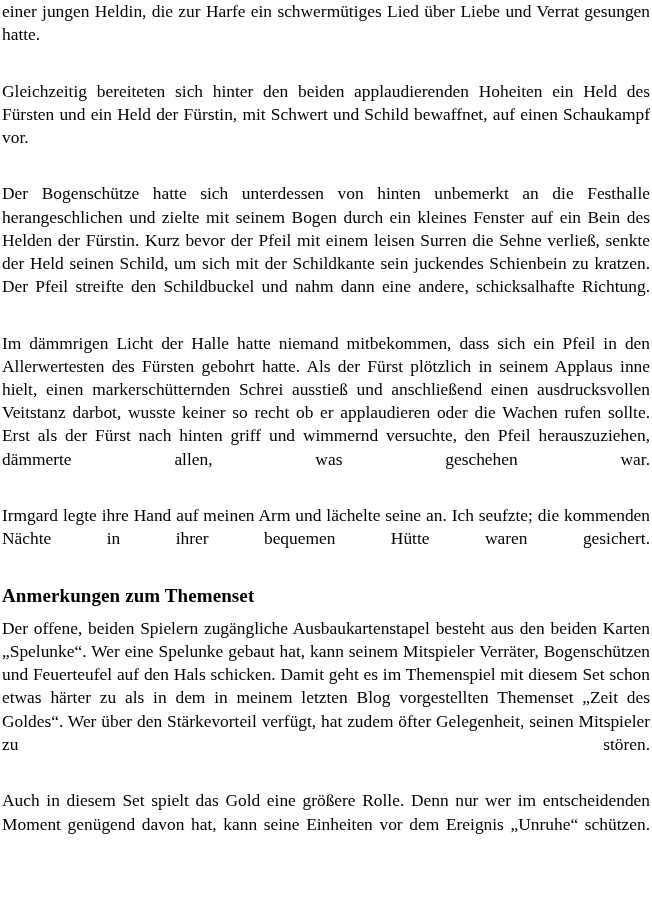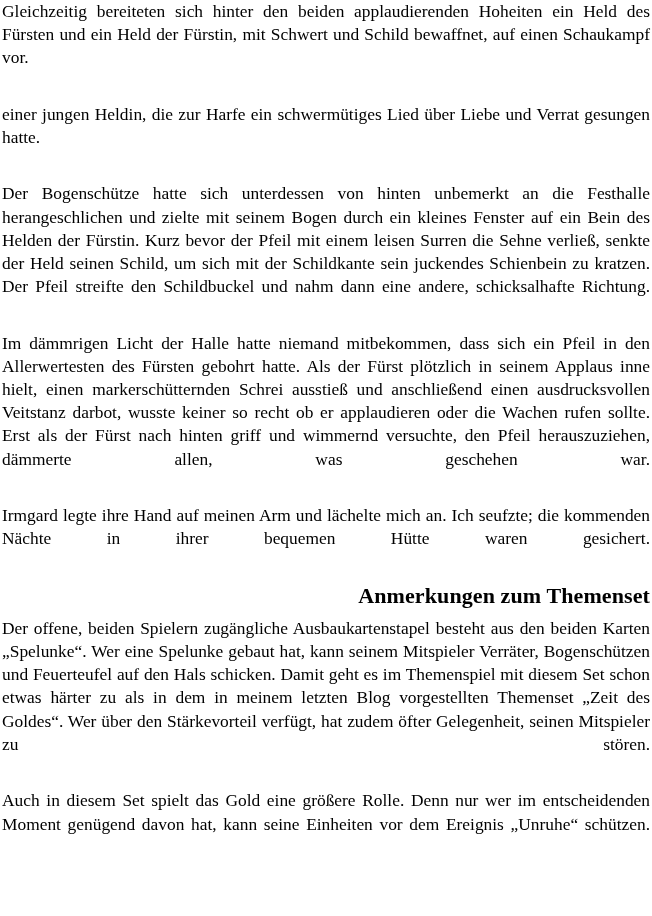--- a/index.html
+++ b/index.html
@@ -42,43 +42,43 @@
   }
   
   p.para::after {
     content: "";
     display: inline-block;
     width: 100%;
   }
   h2.section-heading {
     margin: 0 0 10px 0;
     padding: 0;
-    font-size: 22px;
+    font-size: 19px;
     line-height: 23.2px;
     font-weight: bold;
-    text-align: right;
+    text-align: left;
     letter-spacing: 0.1px;
   }
 </style>
 </head>
 <body>
 
 <div class="page">
   <div class="content">
 
+    <p class="para">einer jungen Heldin, die zur Harfe ein schwermütiges Lied über Liebe und Verrat gesungen hatte.</p>
+
     <p class="para">Gleichzeitig bereiteten sich hinter den beiden applaudierenden Hoheiten ein Held des Fürsten und ein Held der Fürstin, mit Schwert und Schild bewaffnet, auf einen Schaukampf vor.</p>
-
-    <p class="para">einer jungen Heldin, die zur Harfe ein schwermütiges Lied über Liebe und Verrat gesungen hatte.</p>
 
     <p class="para">Der Bogenschütze hatte sich unterdessen von hinten unbemerkt an die Festhalle herangeschlichen und zielte mit seinem Bogen durch ein kleines Fenster auf ein Bein des Helden der Fürstin. Kurz bevor der Pfeil mit einem leisen Surren die Sehne verließ, senkte der Held seinen Schild, um sich mit der Schildkante sein juckendes Schienbein zu kratzen. Der Pfeil streifte den Schildbuckel und nahm dann eine andere, schicksalhafte Richtung.</p>
 
     <p class="para">Im dämmrigen Licht der Halle hatte niemand mitbekommen, dass sich ein Pfeil in den Allerwertesten des Fürsten gebohrt hatte. Als der Fürst plötzlich in seinem Applaus inne hielt, einen markerschütternden Schrei ausstieß und anschließend einen ausdrucksvollen Veitstanz darbot, wusste keiner so recht ob er applaudieren oder die Wachen rufen sollte. Erst als der Fürst nach hinten griff und wimmernd versuchte, den Pfeil herauszuziehen, dämmerte allen, was geschehen war.</p>
 
 
-    <p class="para">Irmgard legte ihre Hand auf meinen Arm und lächelte mich an. Ich seufzte; die kommenden Nächte in ihrer bequemen Hütte waren gesichert.</p>
+    <p class="para">Irmgard legte ihre Hand auf meinen Arm und lächelte seine an. Ich seufzte; die kommenden Nächte in ihrer bequemen Hütte waren gesichert.</p>
 
     <h2 class="section-heading">Anmerkungen zum Themenset</h2>
 
     <p class="para">Der offene, beiden Spielern zugängliche Ausbaukartenstapel besteht aus den beiden Karten „Spelunke“. Wer eine Spelunke gebaut hat, kann seinem Mitspieler Verräter, Bogenschützen und Feuerteufel auf den Hals schicken. Damit geht es im Themenspiel mit diesem Set schon etwas härter zu als in dem in meinem letzten Blog vorgestellten Themenset „Zeit des Goldes“. Wer über den Stärkevorteil verfügt, hat zudem öfter Gelegenheit, seinen Mitspieler zu stören.</p>
 
     <p class="para">Auch in diesem Set spielt das Gold eine größere Rolle. Denn nur wer im entscheidenden Moment genügend davon hat, kann seine Einheiten vor dem Ereignis „Unruhe“ schützen.</p>
 
   </div>
 </div>
 

